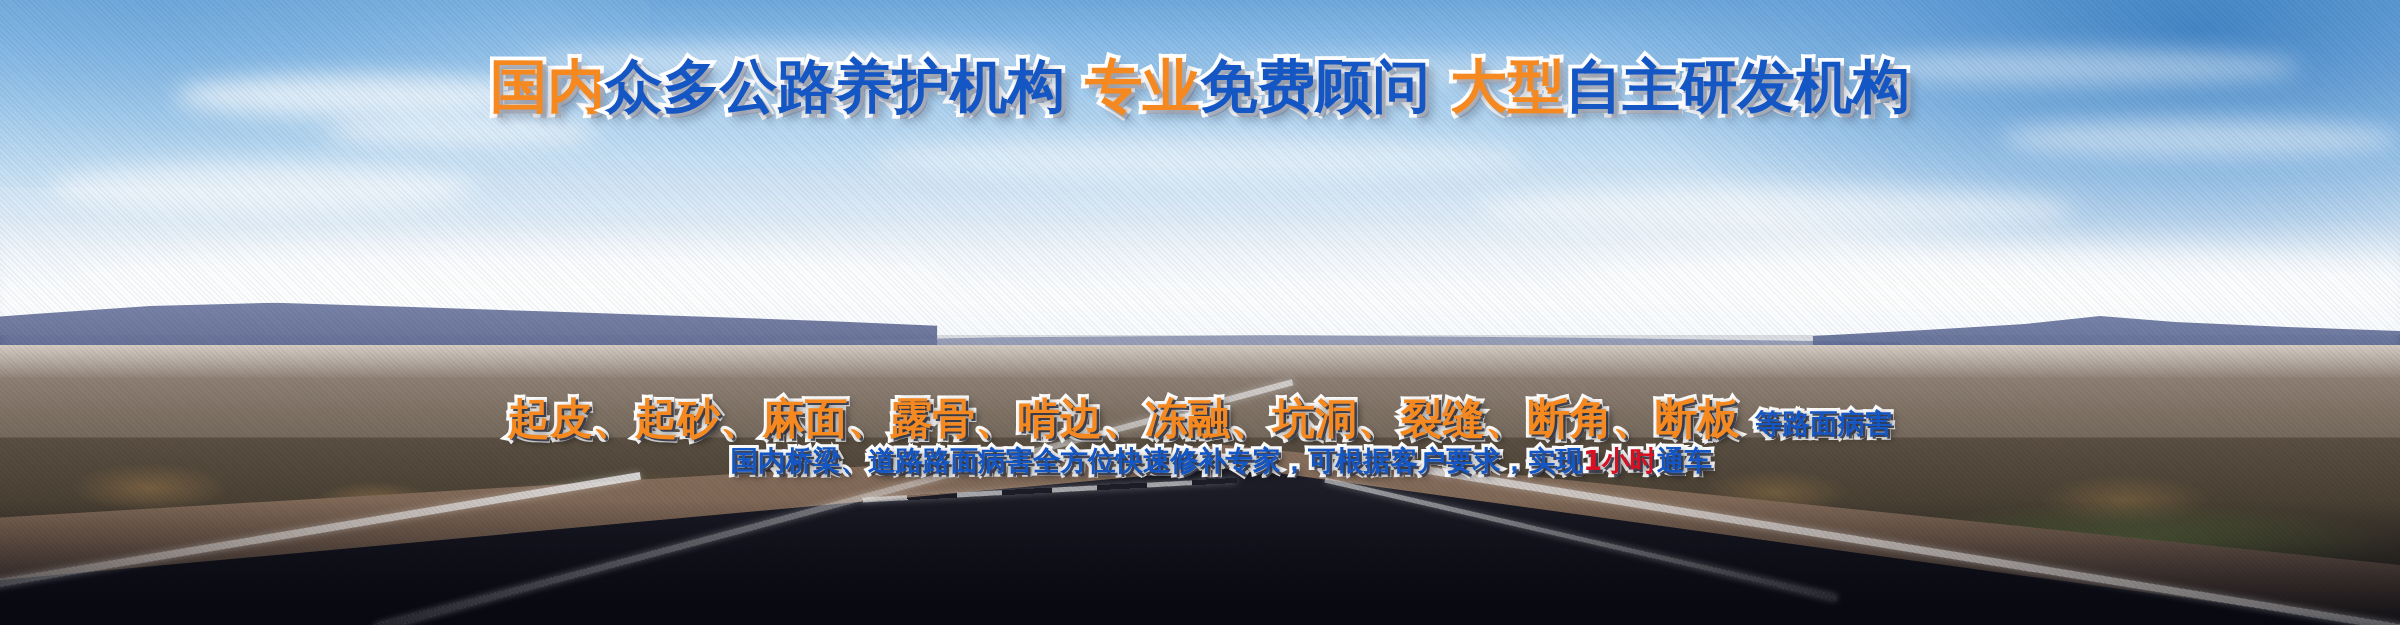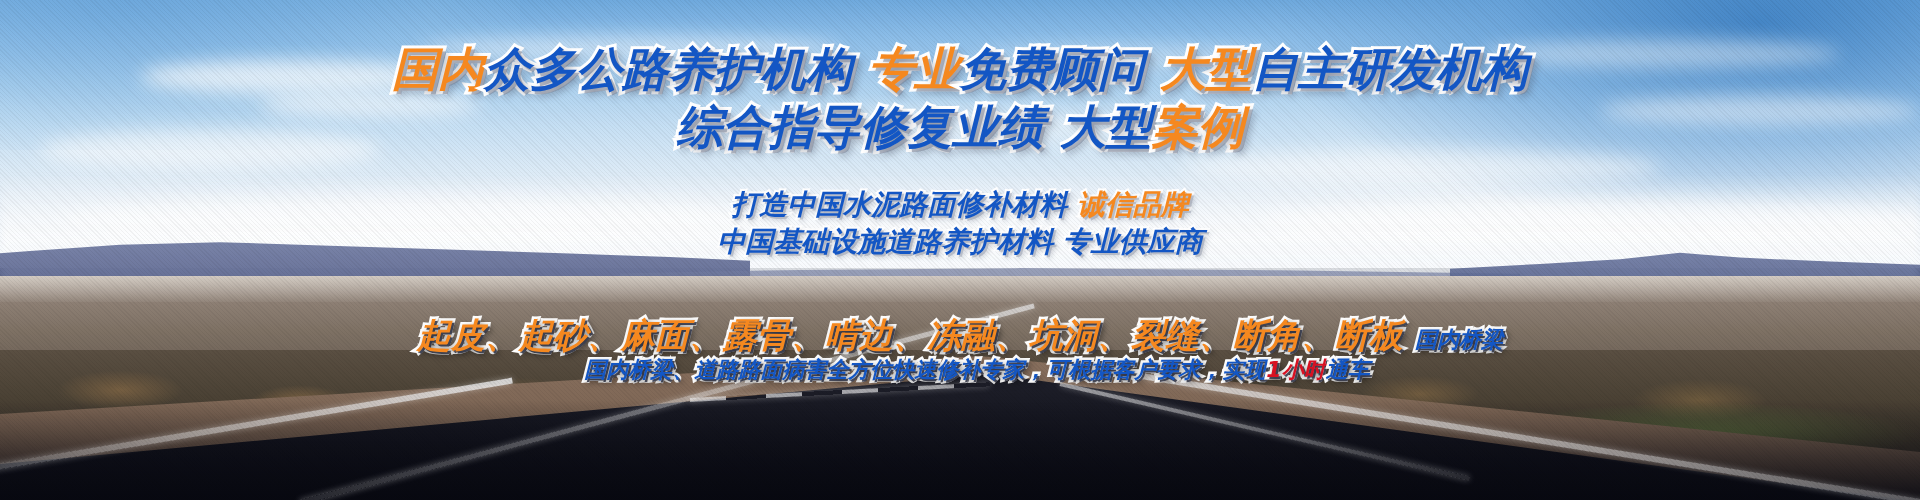--- a/index.html
+++ b/index.html
@@ -1,20 +1,20 @@
 <!DOCTYPE html>
 <html><head>
 <meta charset="utf-8">
 <style>
   * { margin:0; padding:0; box-sizing:border-box; }
   html,body { width:1920px; height:500px; overflow:hidden; background:#0b1020; }
   body { font-family:"DejaVu Sans","Liberation Sans",sans-serif; }
 
   #banner {
-    position:relative; width:1920px; height:500px; overflow:hidden;font-style:italic;
+    position:relative; width:1920px; height:500px; overflow:hidden;
   }
 
   
   .scene { position:absolute; inset:0; }
 
   
   .sky {
     position:absolute; left:0; top:0; width:1920px; height:268px;
     background:
       linear-gradient(180deg,#6fa9dd 0%, #8cbde8 14%, #a9cfee 30%, #c7e0f4 48%, #dfecf7 66%, #eef4fa 82%, #f5f8fb 100%);
@@ -233,24 +233,21 @@
     <div class="lane lane-center"></div>
     <div class="lane lane-dash"></div>
     <div class="lane lane-right"></div>
     <div class="lane lane-right2"></div>
 
     <div class="halftone"></div>
   </div>
 
   <div class="txt headline h-line1"><span class="or">国内</span><span class="bl">众多公路养护机构</span><span class="bl">  </span><span class="or">专业</span><span class="bl">免费顾问</span><span class="bl">  </span><span class="or">大型</span><span class="bl">自主研发机构</span></div>
 
-  <div class="txt headline h-line2"><span class="bl">综合指导修复业绩</span><span class="bl">  </span><span class="bl">大型</span><span class="or">案例</span></div>
-
-  <div class="txt mid m-line1"><span class="bl">打造中国水泥路面修补材料</span><span class="bl">   </span><span class="or">诚信品牌</span></div>
-
-  <div class="txt mid m-line2"><span class="bl">中国基础设施道路养护材料 专业供应商</span></div>
-
-
-  <div class="txt bot b-line2"><span class="or">起皮、起砂、麻面、露骨、啃边、冻融、坑洞、裂缝、断角、断板</span><span class="bl"> </span><span class="bl small">国内桥梁</span></div>
+
+
+
+
+  <div class="txt bot b-line2"><span class="or">起皮、起砂、麻面、露骨、啃边、冻融、坑洞、裂缝、断角、断板</span><span class="bl"> </span><span class="bl small">等路面病害</span></div>
 
   <div class="txt bot b-line3"><span class="bl">国内桥梁、道路路面病害全方位快速修补专家，可根据客户要求，实现</span><span class="rd">1小时</span><span class="bl">通车</span></div>
 
 </div>
 
 </body></html>

